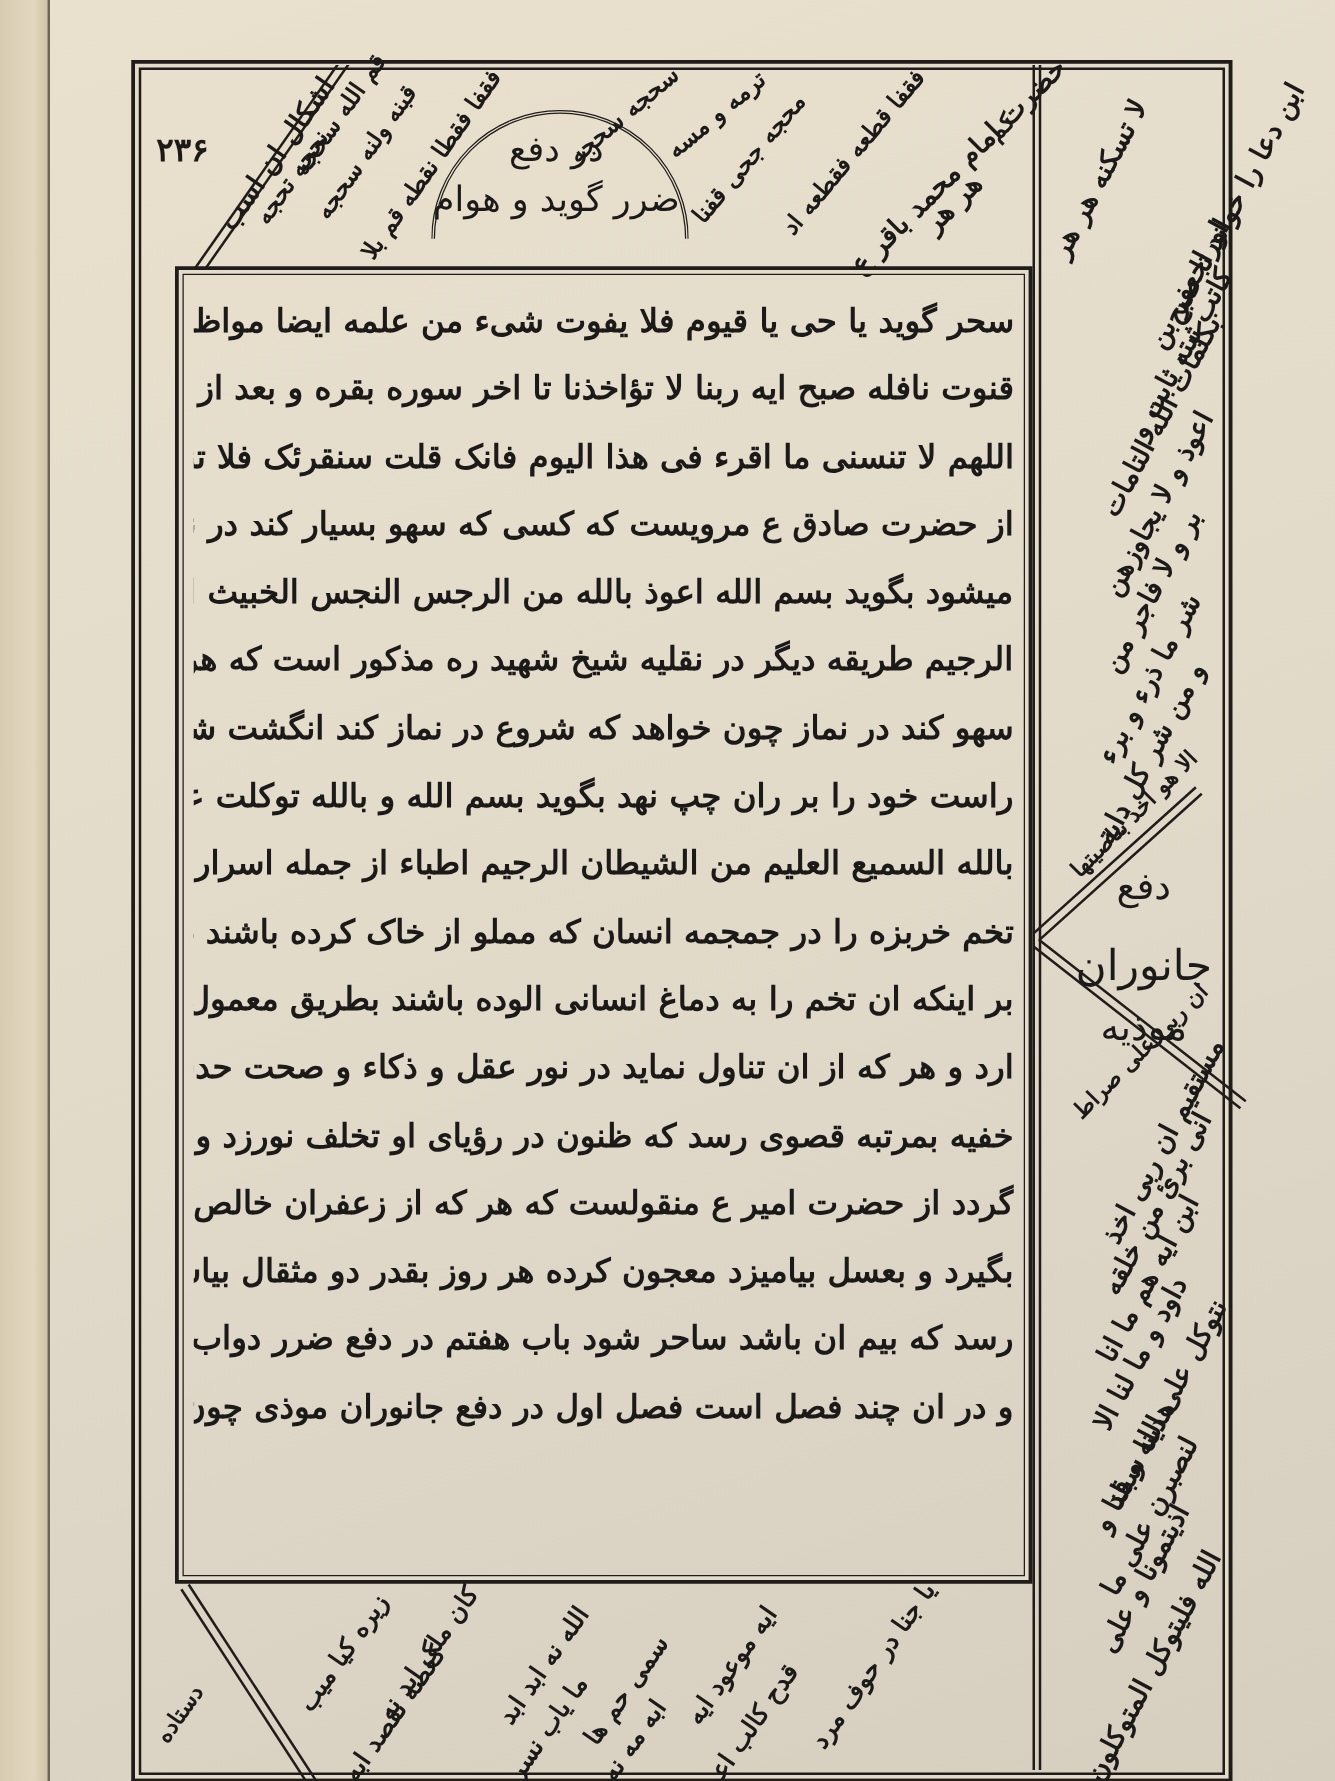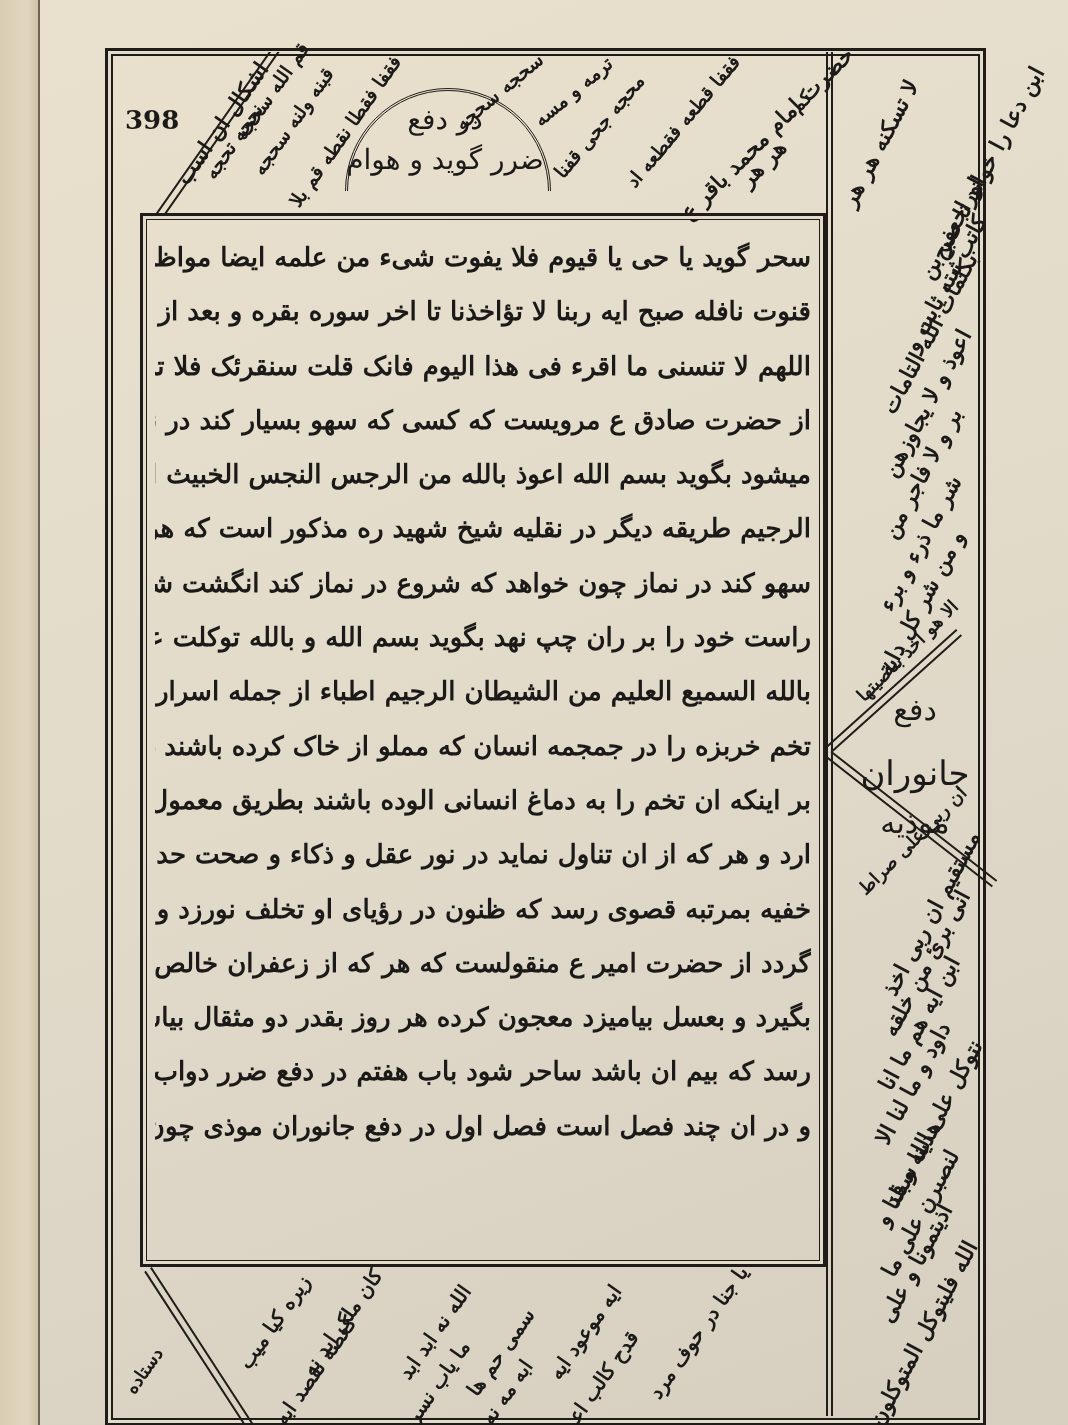--- a/index.html
+++ b/index.html
@@ -105,21 +105,21 @@
 </style>
 </head>
 <body>
 
 <div class="gutter"></div>
 <div class="page"></div>
 
 <div class="outer-frame"></div>
 
 <div class="corner-diag-tl"></div>
-<div class="page-number">398</div>
+<div class="page-number">۲۳۶</div>
 
 <div class="header-gloss" style="left:150px;top:110px;transform:rotate(-55deg);font-size:22px;">اشکال ان اسب</div>
 <div class="header-gloss" style="left:190px;top:130px;transform:rotate(-55deg);">نحجه تحجه</div>
 <div class="header-gloss" style="left:230px;top:110px;transform:rotate(-55deg);">قبنه ولنه سحجه</div>
 <div class="header-gloss" style="left:255px;top:120px;transform:rotate(-55deg);">فقفا فقطا نقطه قم بلا</div>
 <div class="header-gloss" style="left:445px;top:80px;transform:rotate(-40deg);">سحجه سحجه</div>
 <div class="header-gloss" style="left:215px;top:80px;transform:rotate(-55deg);">قم الله سحجه</div>
 <div class="header-gloss" style="left:525px;top:80px;transform:rotate(-40deg);">ترمه و مسه</div>
 <div class="header-gloss" style="left:535px;top:115px;transform:rotate(-50deg);">محجه جحی قفنا</div>
 <div class="header-gloss" style="left:600px;top:110px;transform:rotate(-50deg);">فقفا قطعه فقطعه اد</div>

